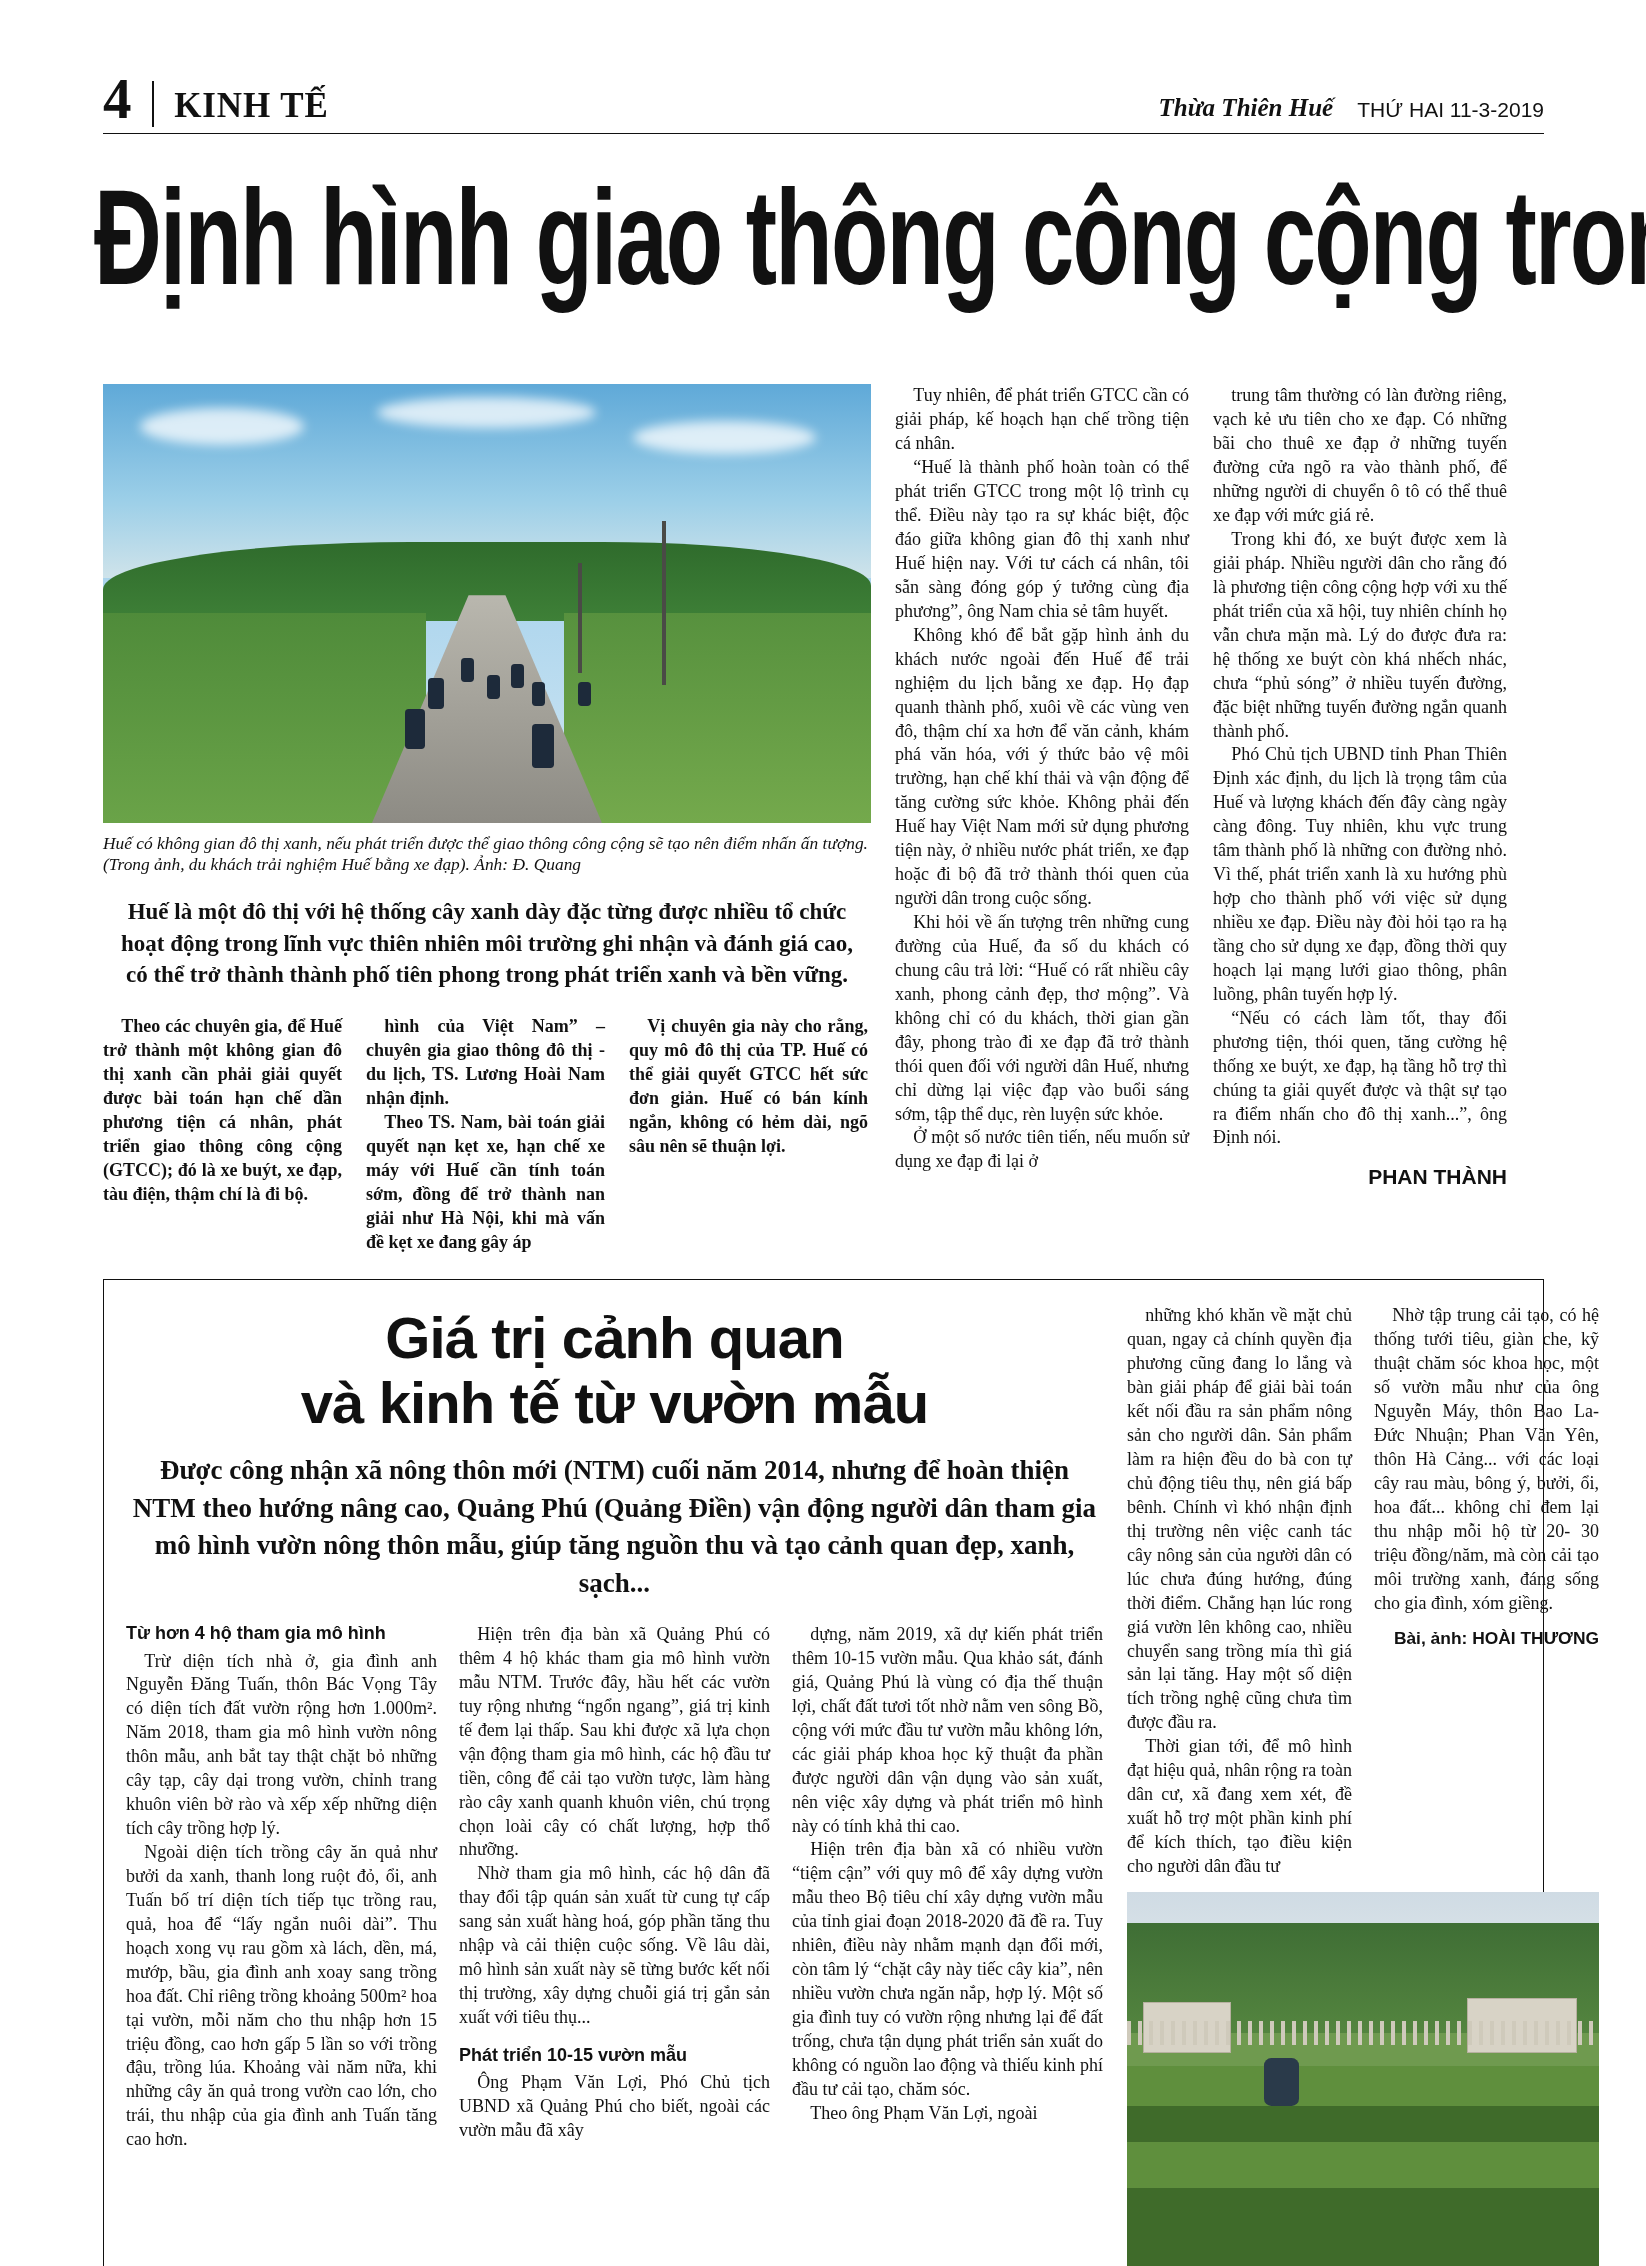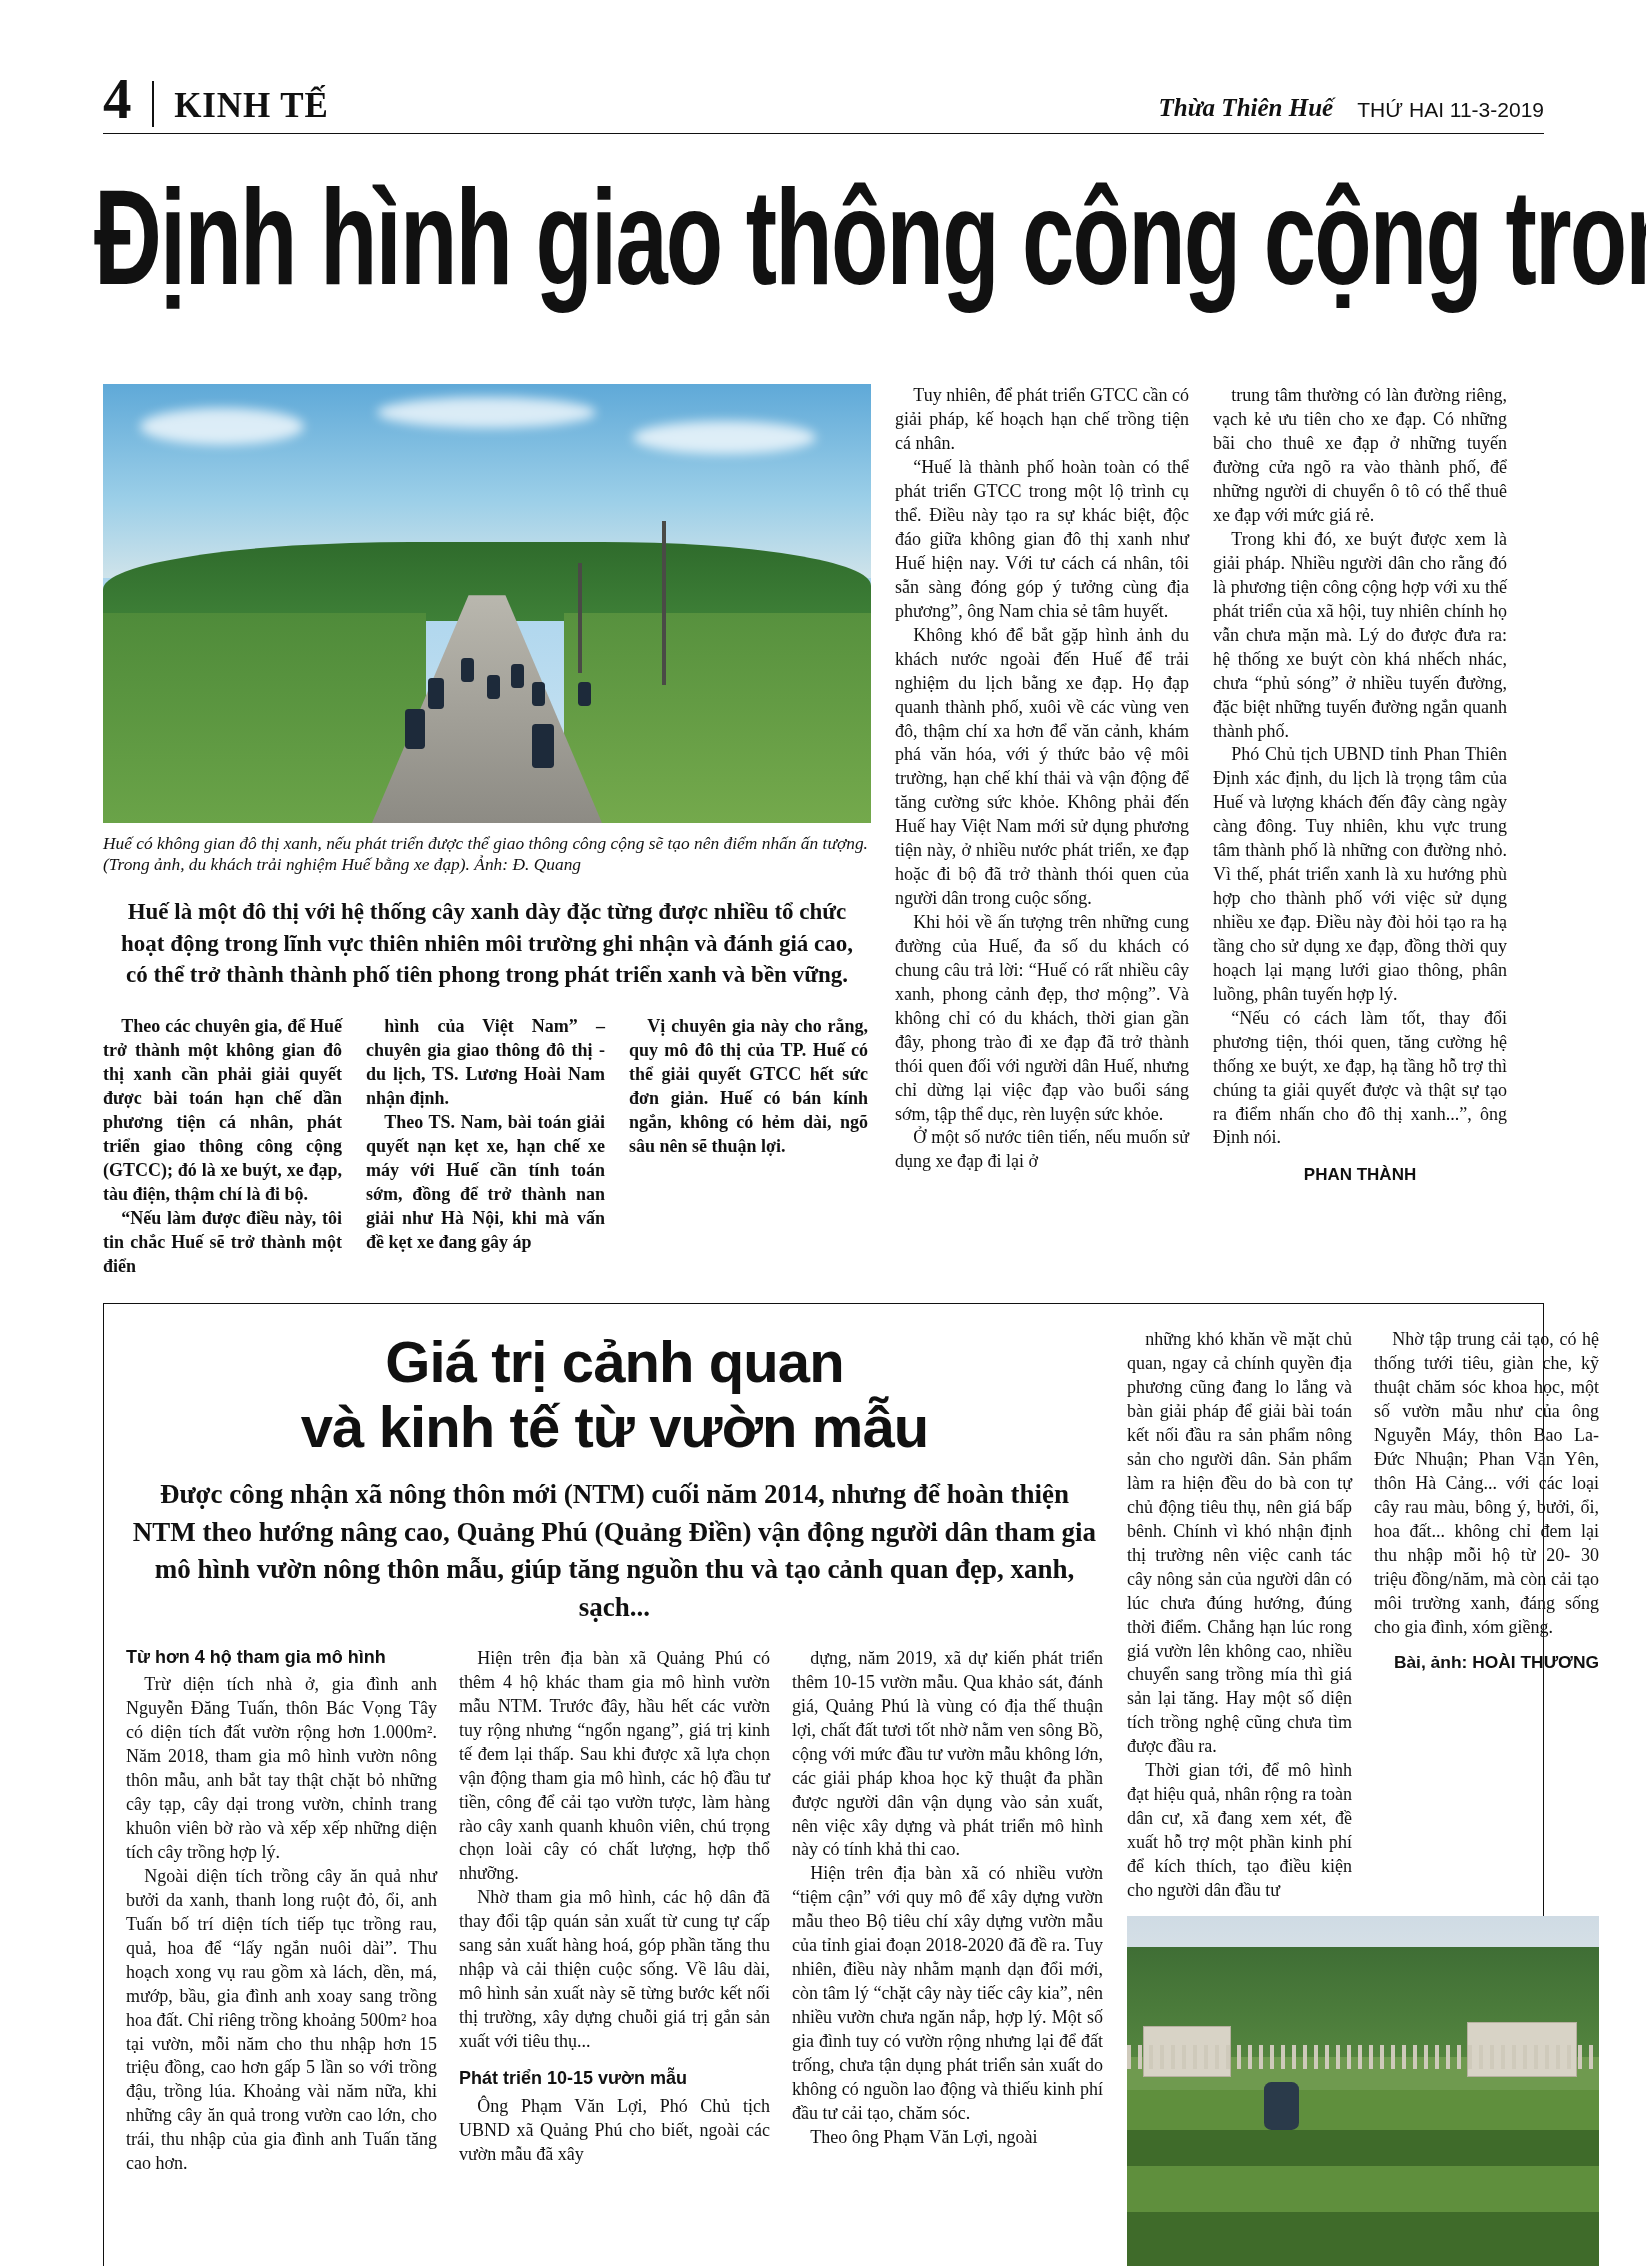--- a/index.html
+++ b/index.html
@@ -168,22 +168,22 @@
     line-height:1.33;
     text-align:justify;
     margin:0 0 0 0;
     text-indent:18.3px;
     hyphens:auto;
   }
   p.body.first { text-indent:18.3px; }
   .byline {
     font-family:"Liberation Sans", sans-serif;
     font-weight:700;
-    font-size:17px;
-    text-align:center;
+    font-size:21px;
+    text-align:right;
     padding-top:14.6px;
   }
 
   
   .art-sep {
     margin:24px 46px 0 46px;
     height:1.8px;
     background:#111;
   }
 
@@ -304,21 +304,20 @@
         <div class="rider" style="left:302px;top:325px;width:20px;height:40px;"></div>
         <div class="rider" style="left:429px;top:340px;width:22px;height:44px;"></div>
         <div class="rider" style="left:475px;top:298px;"></div>
       </div>
       <div class="caption">Huế có không gian đô thị xanh, nếu phát triển được thể giao thông công cộng sẽ tạo nên điểm nhấn ấn tượng. (Trong ảnh, du khách trải nghiệm Huế bằng xe đạp). Ảnh: Đ. Quang</div>
       <div class="standfirst">Huế là một đô thị với hệ thống cây xanh dày đặc từng được nhiều tổ chức hoạt động trong lĩnh vực thiên nhiên môi trường ghi nhận và đánh giá cao, có thể trở thành thành phố tiên phong trong phát triển xanh và bền vững.</div>
 
       <div class="art1-cols3">
         <div class="c">
           <p class="body first">Theo các chuyên gia, để Huế trở thành một không gian đô thị xanh cần phải giải quyết được bài toán hạn chế dần phương tiện cá nhân, phát triển giao thông công cộng (GTCC); đó là xe buýt, xe đạp, tàu điện, thậm chí là đi bộ.</p>
-          <p class="body">“Nếu làm được điều này, tôi tin chắc Huế sẽ trở thành một điển</p>
         </div>
         <div class="c">
           <p class="body">hình của Việt Nam” – chuyên gia giao thông đô thị - du lịch, TS. Lương Hoài Nam nhận định.</p>
           <p class="body">Theo TS. Nam, bài toán giải quyết nạn kẹt xe, hạn chế xe máy với Huế cần tính toán sớm, đồng để trở thành nan giải như Hà Nội, khi mà vấn đề kẹt xe đang gây áp</p>
         </div>
         <div class="c">
           <p class="body">Vị chuyên gia này cho rằng, quy mô đô thị của TP. Huế có thể giải quyết GTCC hết sức đơn giản. Huế có bán kính ngắn, không có hẻm dài, ngõ sâu nên sẽ thuận lợi.</p>
         </div>
       </div>
     </div>

